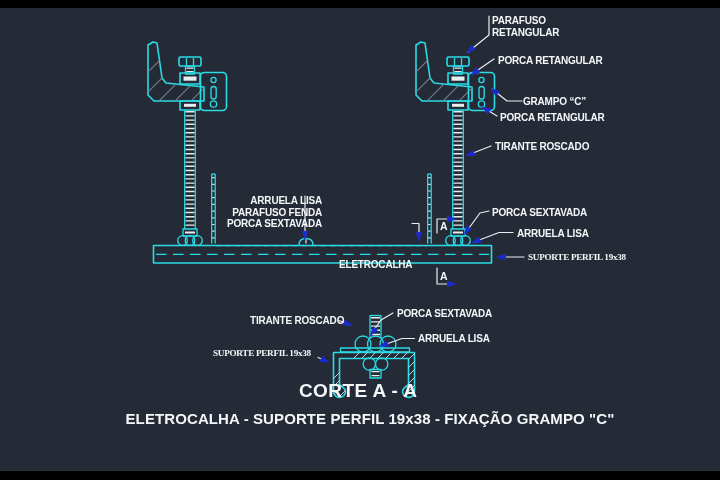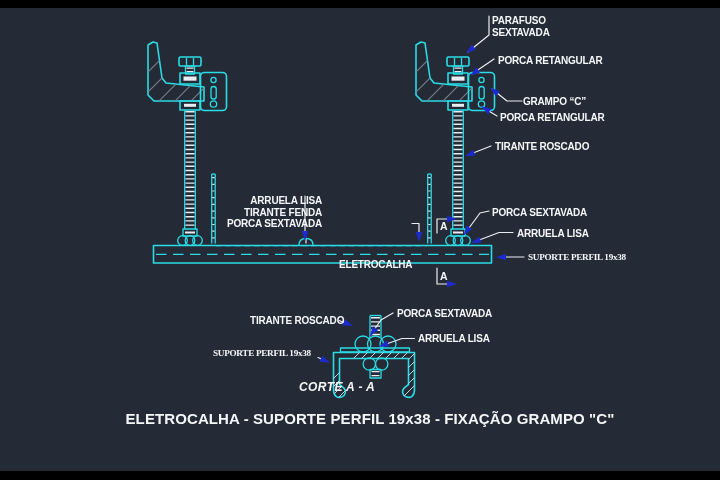--- a/index.html
+++ b/index.html
@@ -16,21 +16,21 @@
   .hat{stroke:var(--gray);stroke-width:1.1;fill:none;}
   .hat2{stroke:#c9d2d8;stroke-width:1;fill:none;}
   .arr{fill:var(--blue);stroke:none;}
   .wfill{fill:var(--lead);stroke:none;}
   .lbl{position:absolute;color:var(--txt);font-weight:bold;font-size:10px;line-height:11.5px;
        white-space:nowrap;letter-spacing:-0.2px;}
   .lbl.small{font-size:9.2px;letter-spacing:-0.3px;font-family:Liberation Serif, serif;}
   .lbl.right{text-align:right;}
   .amark{position:absolute;color:var(--txt);font-weight:bold;font-size:10.5px;}
   #corte-title{position:absolute;left:299px;top:380px;color:var(--txt);font-weight:bold;
-       font-size:12px;letter-spacing:0.4px;white-space:nowrap;font-style:italic;}
+       font-size:19px;letter-spacing:0.4px;white-space:nowrap;}
   #main-title{position:absolute;left:0;top:410px;width:740px;text-align:center;color:var(--txt);
        font-weight:bold;font-size:15px;letter-spacing:0.1px;white-space:nowrap;}
 </style>
 </head>
 <body>
 
 <div id="stage">
   <div id="paper"></div>
   <div id="bar-top"></div>
 
@@ -175,30 +175,30 @@
       <use href="#arrh" class="arr" transform="translate(369.8,336.4) rotate(125)"></use>
       <polyline class="wl" points="414.5,338.5 402,338.5 382,345.5"></polyline>
       <use href="#arrh" class="arr" transform="translate(378.5,346.8) rotate(161)"></use>
       <line class="wl" x1="318" y1="357.5" x2="326" y2="361"></line>
       <use href="#arrh" class="arr" transform="translate(330,362.8) rotate(24)"></use>
     </g>
   </svg>
 
   <div class="lbl" style="left:492px;top:15px;">
     <div>PARAFUSO</div>
-    <div>SEXTAVADA</div>
+    <div>RETANGULAR</div>
   </div>
   <div class="lbl" style="left:498px;top:55px;">PORCA RETANGULAR</div>
   <div class="lbl" style="left:523px;top:96px;">GRAMPO “C”</div>
   <div class="lbl" style="left:500px;top:112px;">PORCA RETANGULAR</div>
   <div class="lbl" style="left:495px;top:141px;">TIRANTE ROSCADO</div>
 
   <div class="lbl right" style="right:398px;top:195px;">
     <div>ARRUELA LISA</div>
-    <div>TIRANTE FENDA</div>
+    <div>PARAFUSO FENDA</div>
     <div>PORCA SEXTAVADA</div>
   </div>
   <div class="lbl" style="left:339px;top:219px;margin-top:40px;">ELETROCALHA</div>
   <div class="lbl" style="left:492px;top:207px;">PORCA SEXTAVADA</div>
   <div class="lbl" style="left:517px;top:228px;">ARRUELA LISA</div>
   <div class="lbl small" style="left:528px;top:252px;">SUPORTE PERFIL 19x38</div>
 
   <div class="lbl" style="left:250px;top:315px;">TIRANTE ROSCADO</div>
   <div class="lbl" style="left:397px;top:308px;">PORCA SEXTAVADA</div>
   <div class="lbl" style="left:418px;top:333px;">ARRUELA LISA</div>

